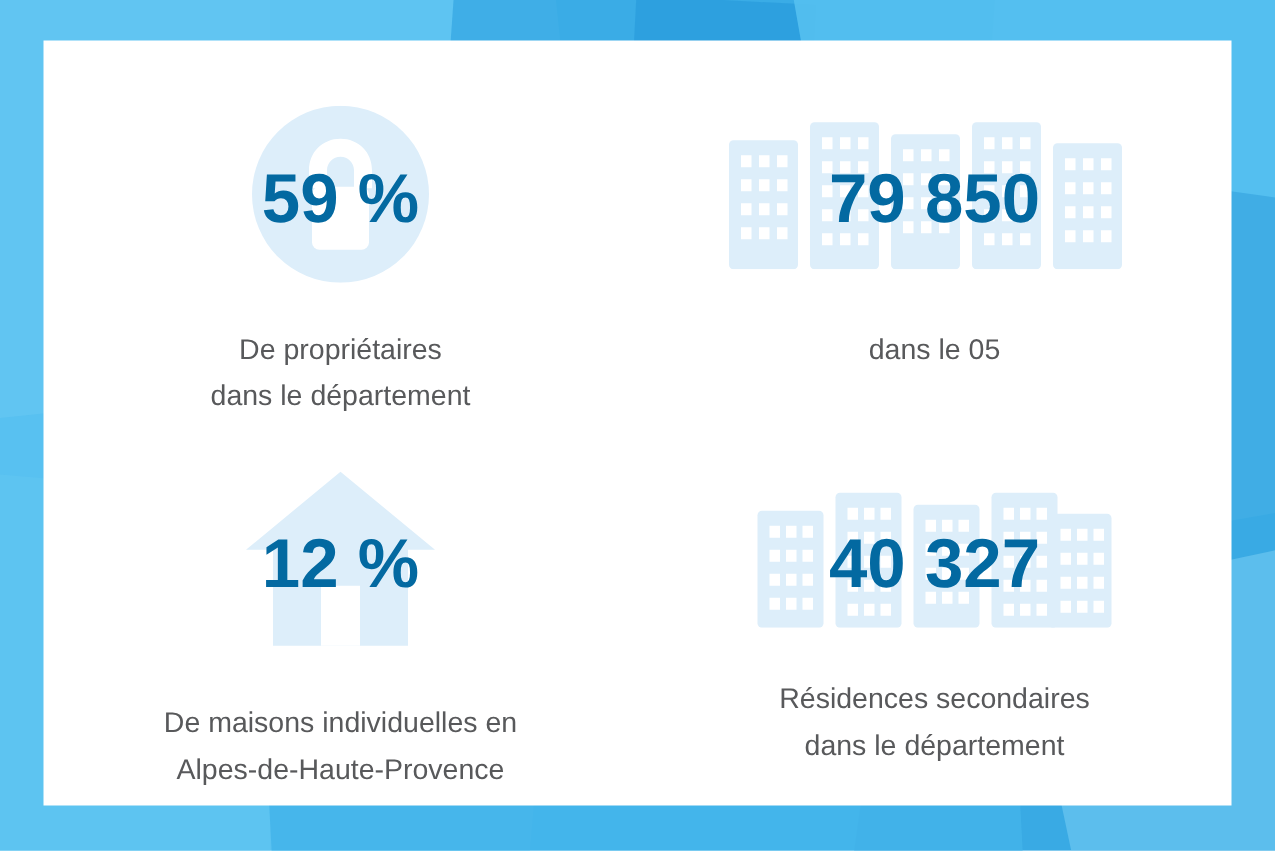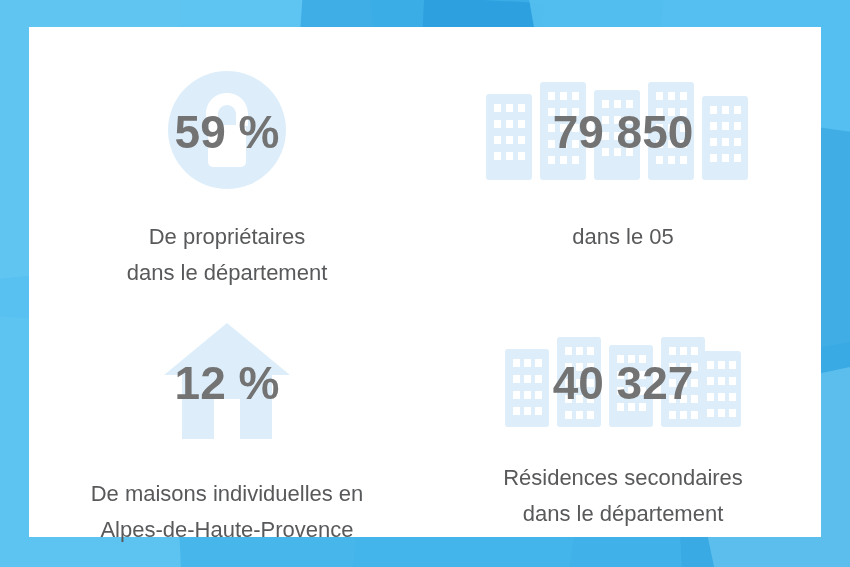--- a/index.html
+++ b/index.html
@@ -122,31 +122,31 @@
     transform: translate(-50%, -50%);
     z-index: 1;
     pointer-events: none;
   }
 
   .stat-value {
     position: relative;
     z-index: 2;
     font-size: 46px;
     font-weight: bold;
-    color: #737373;
+    color: #0369a1;
     letter-spacing: 0px;
     white-space: nowrap;
     font-family: "Liberation Sans", sans-serif;
   }
 
   .caption {
     margin-top: 16px;
     text-align: center;
     color: #58595b;
-    font-size: 22px;
+    font-size: 19px;
     line-height: 1.62;
     font-family: "Liberation Sans", sans-serif;
   }
   .caption .line {
     display: block;
   }
 
   
   .cell-tl .figure-wrap { margin-top: 30px; }
   .cell-tr .figure-wrap { margin-top: 30px; }

